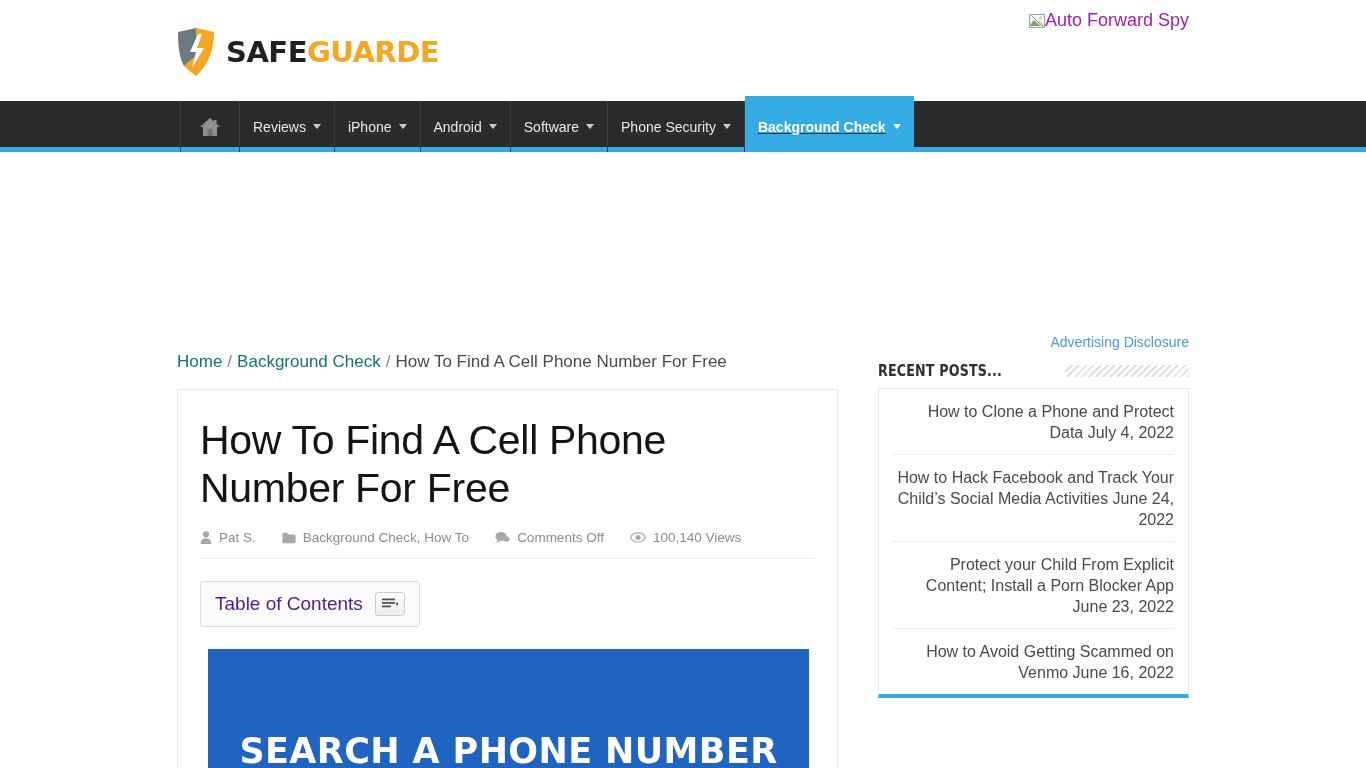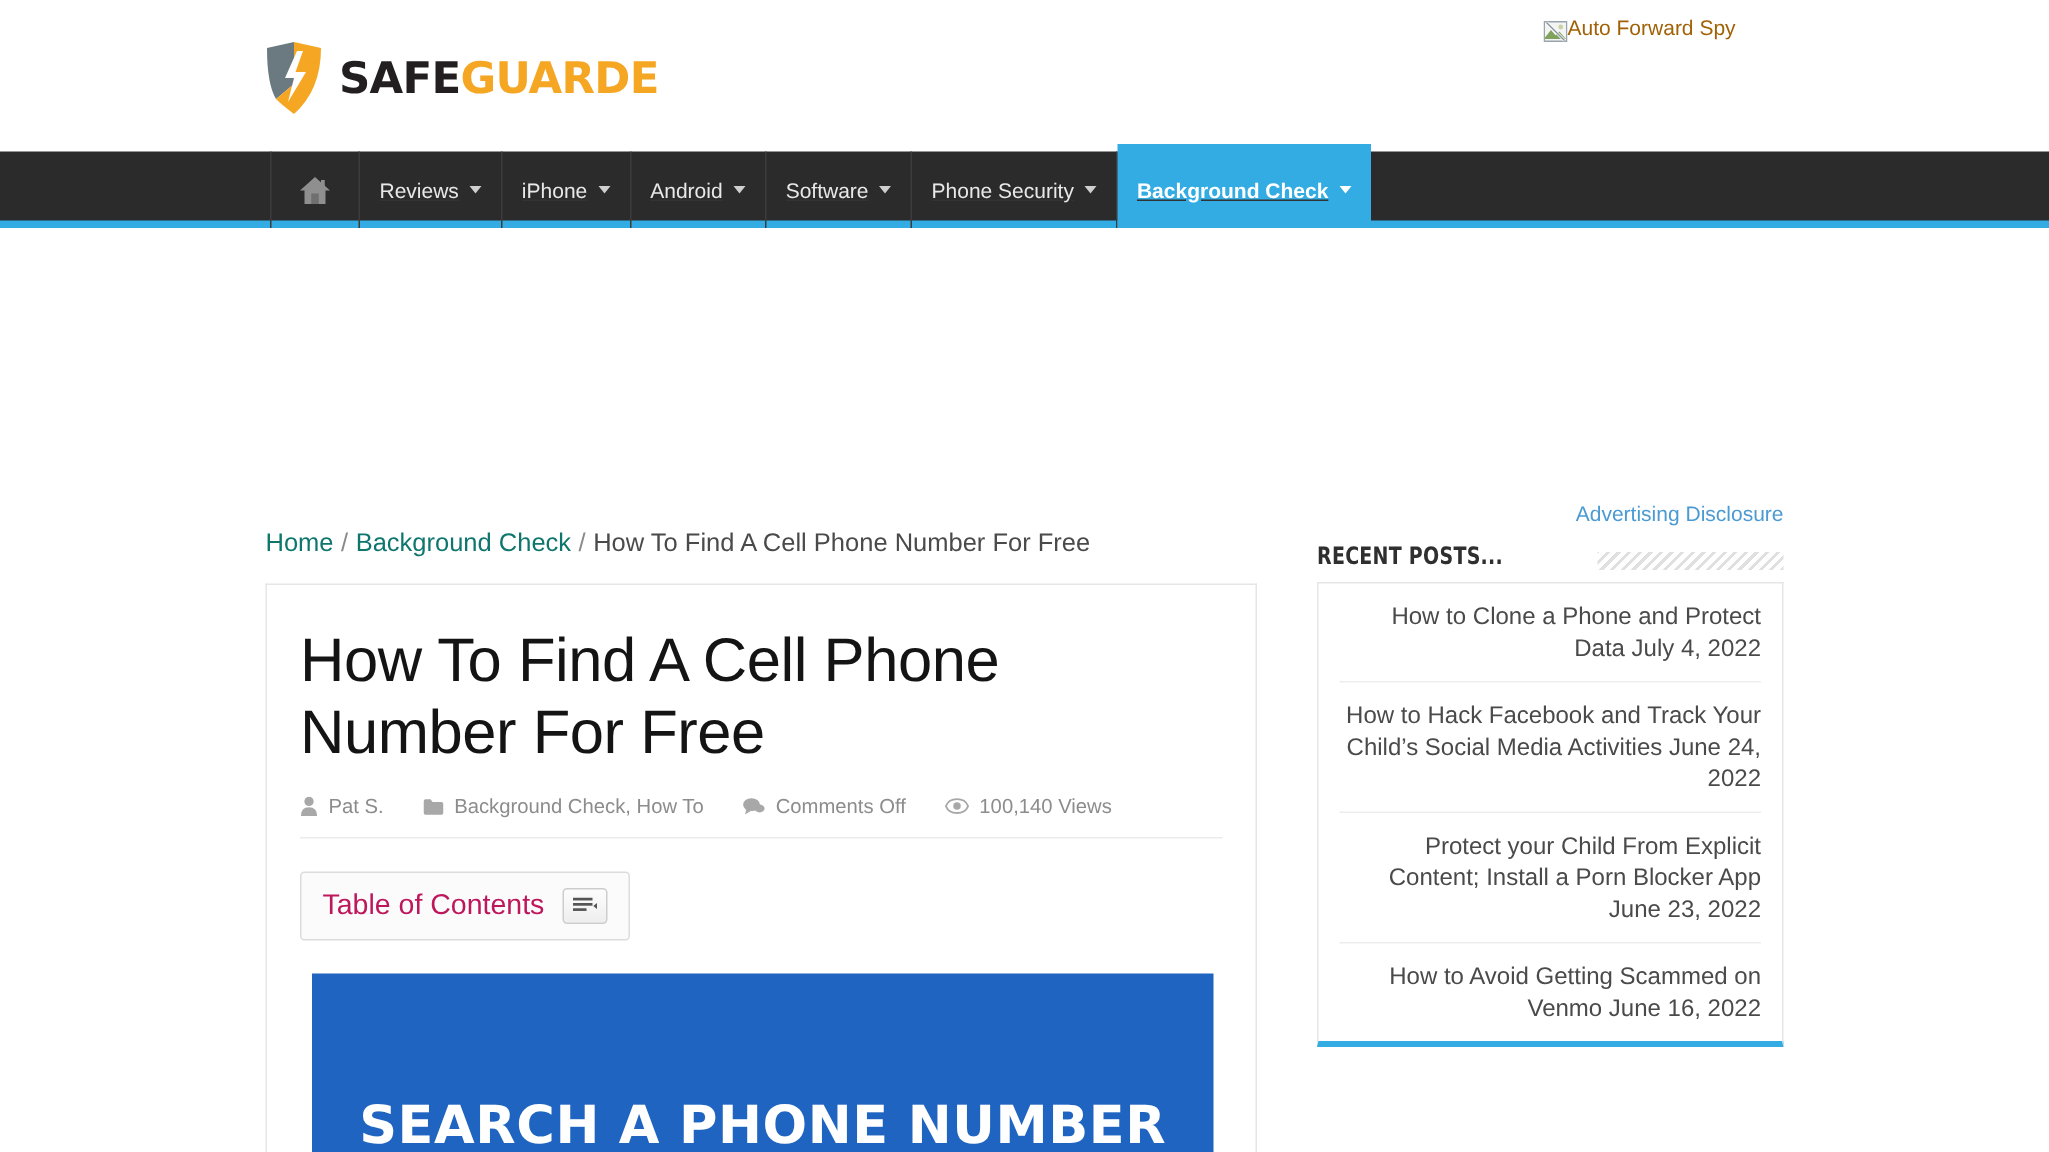--- a/index.html
+++ b/index.html
@@ -32,21 +32,21 @@
     font-size: 29px;
     letter-spacing: -0.5px;
   }
   .logo-text .safe { color: #231f20; }
   .logo-text .guarde { color: #f5a623; }
 
   .header-ad {
     position: absolute;
     left: 1029px; top: 10px;
     display: flex; align-items: flex-start;
-    font-size: 14px; color: #a16207;
+    font-size: 18px; color: #a21caf;
     font-family: "Liberation Sans", sans-serif;
   }
   .broken-img {
     width: 16px; height: 16px;
     margin-top: 3px;
     position: relative;
     flex: none;
   }
 
   
@@ -155,21 +155,21 @@
     margin: 22px 22px 0 22px;
     display: inline-flex;
     align-items: center;
     border: 1px solid #dcdcdc;
     background: #fbfbfb;
     border-radius: 3px;
     padding: 10px 14px;
   }
   .toc-label {
     font-size: 19px;
-    color: #be185d;
+    color: #4c1d95;
     font-family: "Liberation Sans", sans-serif;
   }
   .toc-btn {
     margin-left: 12px;
     width: 30px; height: 24px;
     border: 1px solid #cdcdcd;
     border-radius: 3px;
     background: linear-gradient(#fdfdfd, #eeeeee);
     display: flex; align-items: center; justify-content: center;
     cursor: pointer;
@@ -201,21 +201,21 @@
   .ad-disclosure {
     text-align: right;
     font-size: 14px;
     color: #4a9ad4;
     font-family: "Liberation Sans", sans-serif;
     cursor: pointer;
     margin-bottom: 11px;
   }
   .widget-head {
     display: flex;
-    align-items: flex-end;
+    align-items: center;
     margin-bottom: 8px;
     gap: 36px;
   }
   .widget-title {
     font-family: "DejaVu Sans Condensed", "Liberation Sans Narrow", "Liberation Sans", sans-serif;
     font-weight: bold;
     font-size: 16px;
     letter-spacing: 0.2px;
     color: #2f2f2f;
     white-space: nowrap;

